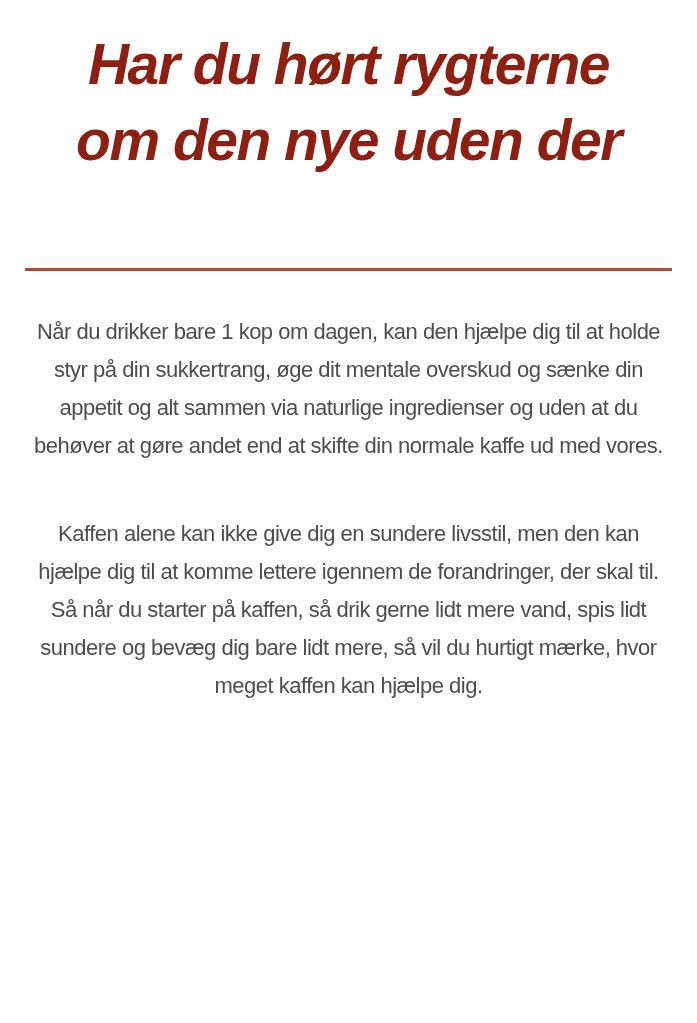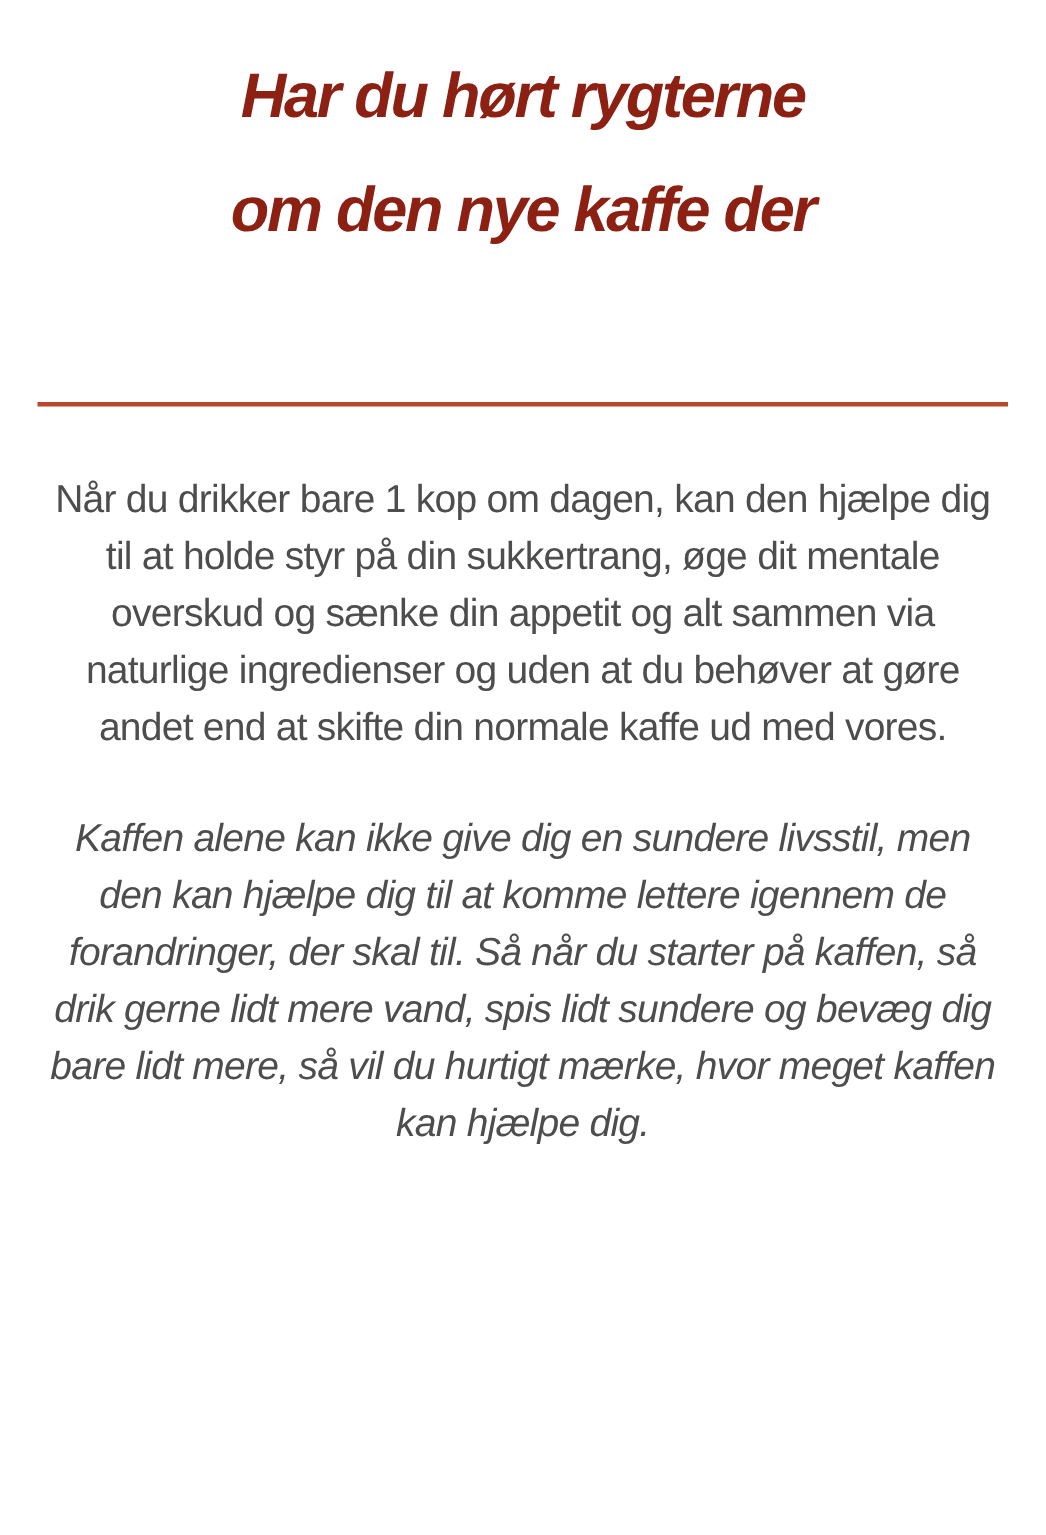--- a/index.html
+++ b/index.html
@@ -23,59 +23,58 @@
   .hero {
     width: 100%;
     height: 100%;
   }
   .headline {
     margin: 26px auto 0;
     max-width: 660px;
     color: var(--heading-color);
     font-weight: 700;
     font-style: italic;
-    font-size: 42px;
+    font-size: 57px;
     line-height: 76px;
     letter-spacing: -1.5px;
     text-align: center;
   }
   .headline .hl-line {
     display: block;
   }
   .divider {
     margin: 90px 25px 0;
     border: none;
     border-top: 3px solid var(--divider-color);
     height: 0;
   }
   .intro {
     margin-top: 42px;
     padding: 0 27px;
     color: var(--body-text-color);
-    font-size: 26px;
+    font-size: 22px;
     line-height: 38px;
     letter-spacing: -0.5px;
     text-align: center;
   }
   .intro p {
     margin: 0;
   }
   .intro p + p {
-    margin-top: 36px;
-    font-style: italic;
+    margin-top: 50px;
   }
 </style>
 </head>
 <body>
 
 <main class="hero">
 
   <h1 class="headline">
     <span class="hl-line">Har du hørt rygterne</span>
-    <span class="hl-line">om den nye kaffe der</span>
+    <span class="hl-line">om den nye uden der</span>
   </h1>
 
   <hr class="divider">
 
   <section class="intro">
     <p>Når du drikker bare 1 kop om dagen, kan den hjælpe dig til at holde styr på din sukkertrang, øge dit mentale overskud og sænke din appetit og alt sammen via naturlige ingredienser og uden at du behøver at gøre andet end at skifte din normale kaffe ud med vores.</p>
     <p>Kaffen alene kan ikke give dig en sundere livsstil, men den kan hjælpe dig til at komme lettere igennem de forandringer, der skal til. Så når du starter på kaffen, så drik gerne lidt mere vand, spis lidt sundere og bevæg dig bare lidt mere, så vil du hurtigt mærke, hvor meget kaffen kan hjælpe dig.</p>
   </section>
 
 </main>

